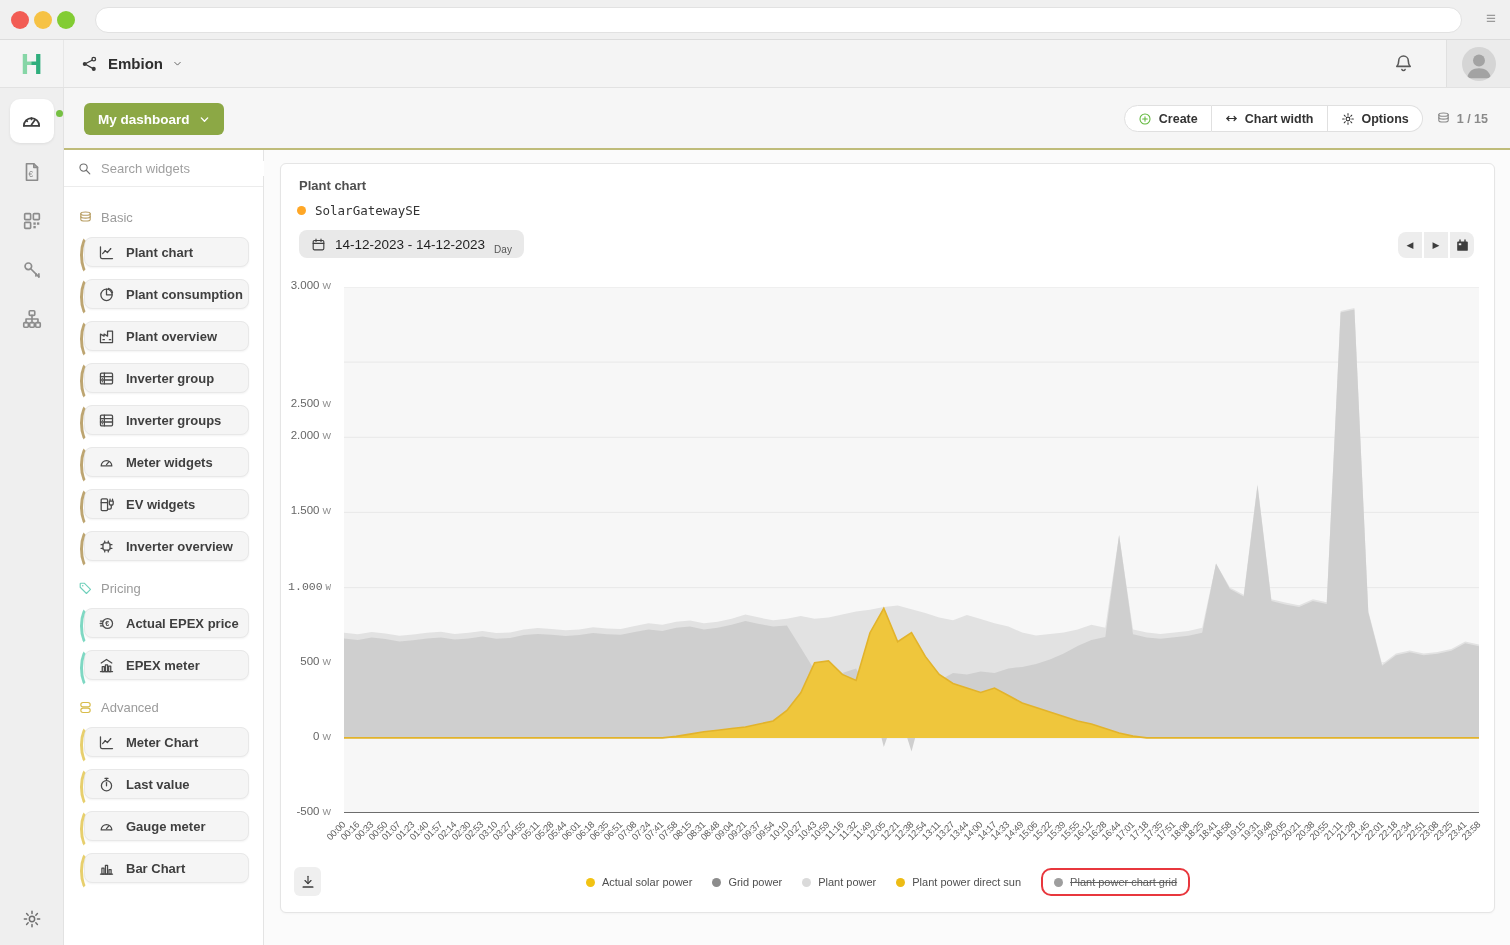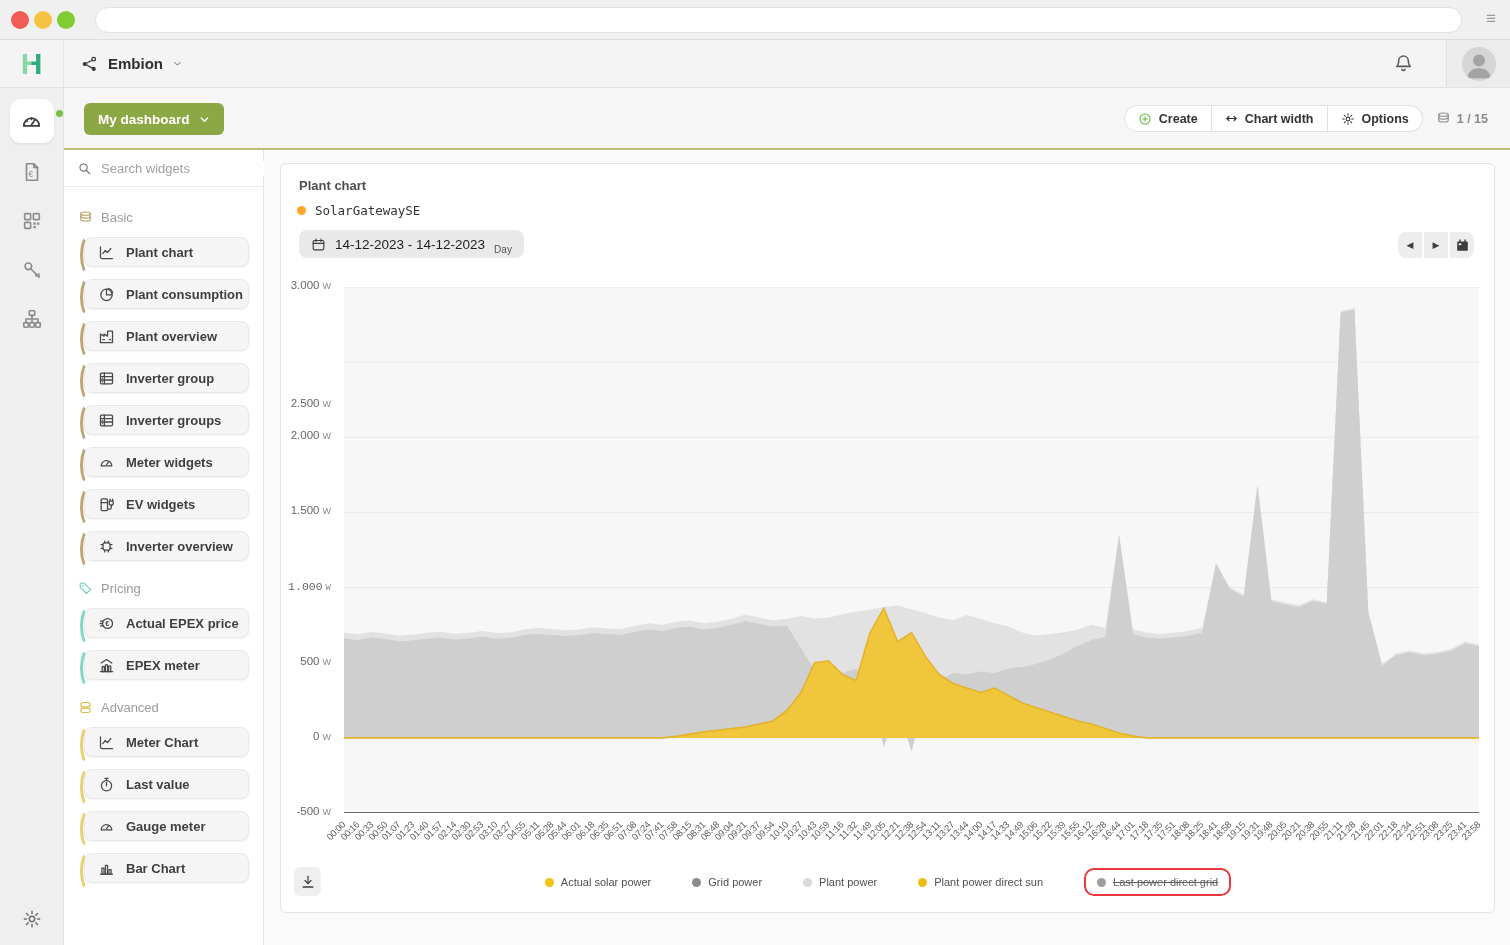--- a/index.html
+++ b/index.html
@@ -100,21 +100,21 @@
   .ylab { position:absolute; right:6px; width:56px; text-align:right; font-size:11.5px; color:#666; white-space:nowrap; }
   .ylab .unit { font-size:9px; color:#8a8a8a; margin-left:3px; }
   .xlabels { position:absolute; left:63px; top:649px; width:1135px; height:60px; }
   .xlab { position:absolute; top:5px; width:70px; text-align:right; font-size:9.3px; color:#5d5d5d;
     white-space:nowrap; transform:rotate(-45deg); transform-origin:100% 50%; letter-spacing:-0.2px; }
 
   .dl-btn { position:absolute; left:13px; top:703px; width:27px; height:29px; background:#efefef; border:none;
     border-radius:6px; display:flex; align-items:center; justify-content:center; color:#3d3d3d; cursor:pointer; }
 
   .legend { position:absolute; left:1px; right:0; top:700px; display:flex; justify-content:center;
-    align-items:center; gap:41px; min-height:36px; }
+    align-items:center; gap:20px; min-height:36px; }
   .lg-item { display:flex; align-items:center; gap:7px; font-size:11px; color:#4f4f4f; cursor:pointer; }
   .lg-dot { width:9px; height:9px; border-radius:50%; flex:none; }
   .lg-item.hl { border:2.5px solid #E8373D; border-radius:10px; padding:6px 11px; }
   .lg-label.strike { text-decoration:line-through; color:#5f5f5f; }
 </style>
 </head>
 <body>
 
 <div class="chrome">
   <span class="dot r"></span>
@@ -637,20 +637,20 @@
               <div class="lg-item">
                 <span class="lg-dot" style="background:#DADADA"></span>
                 <span class="lg-label">Plant power</span>
               </div>
               <div class="lg-item">
                 <span class="lg-dot" style="background:#EDBC15"></span>
                 <span class="lg-label">Plant power direct sun</span>
               </div>
               <div class="lg-item hl" style="border-color: rgb(232, 55, 61);">
                 <span class="lg-dot" style="background:#9E9E9E"></span>
-                <span class="lg-label strike">Last power direct grid</span>
+                <span class="lg-label strike">Plant power chart grid</span>
               </div>
             </div>
         </section>
       </main>
     </div>
   </div>
 </div>
 
 </body></html>

